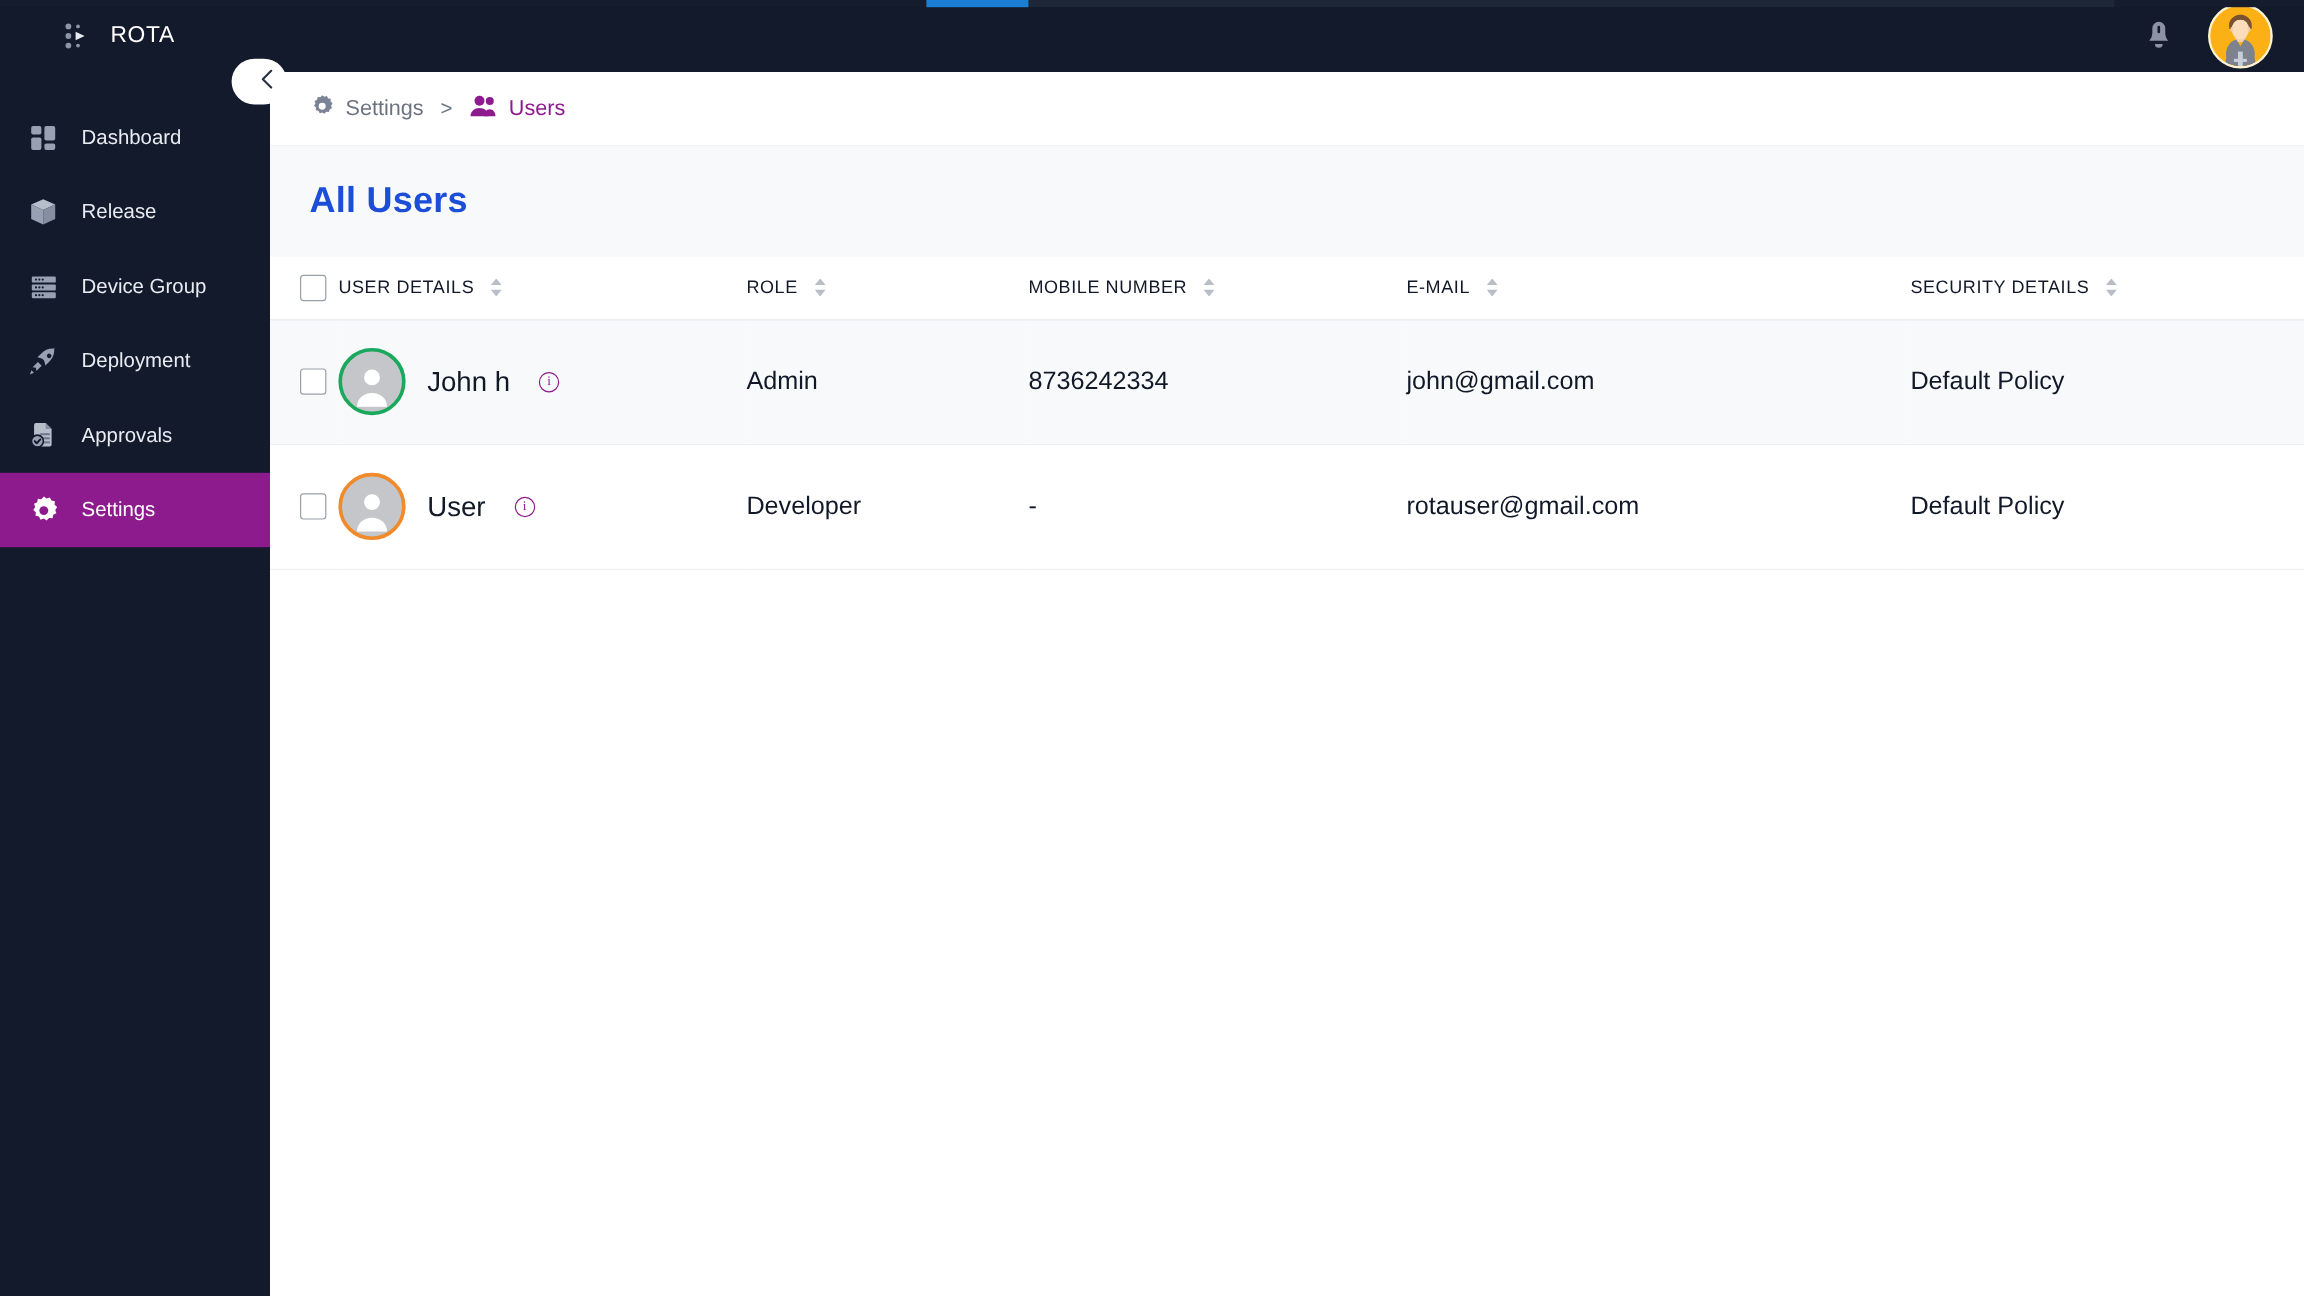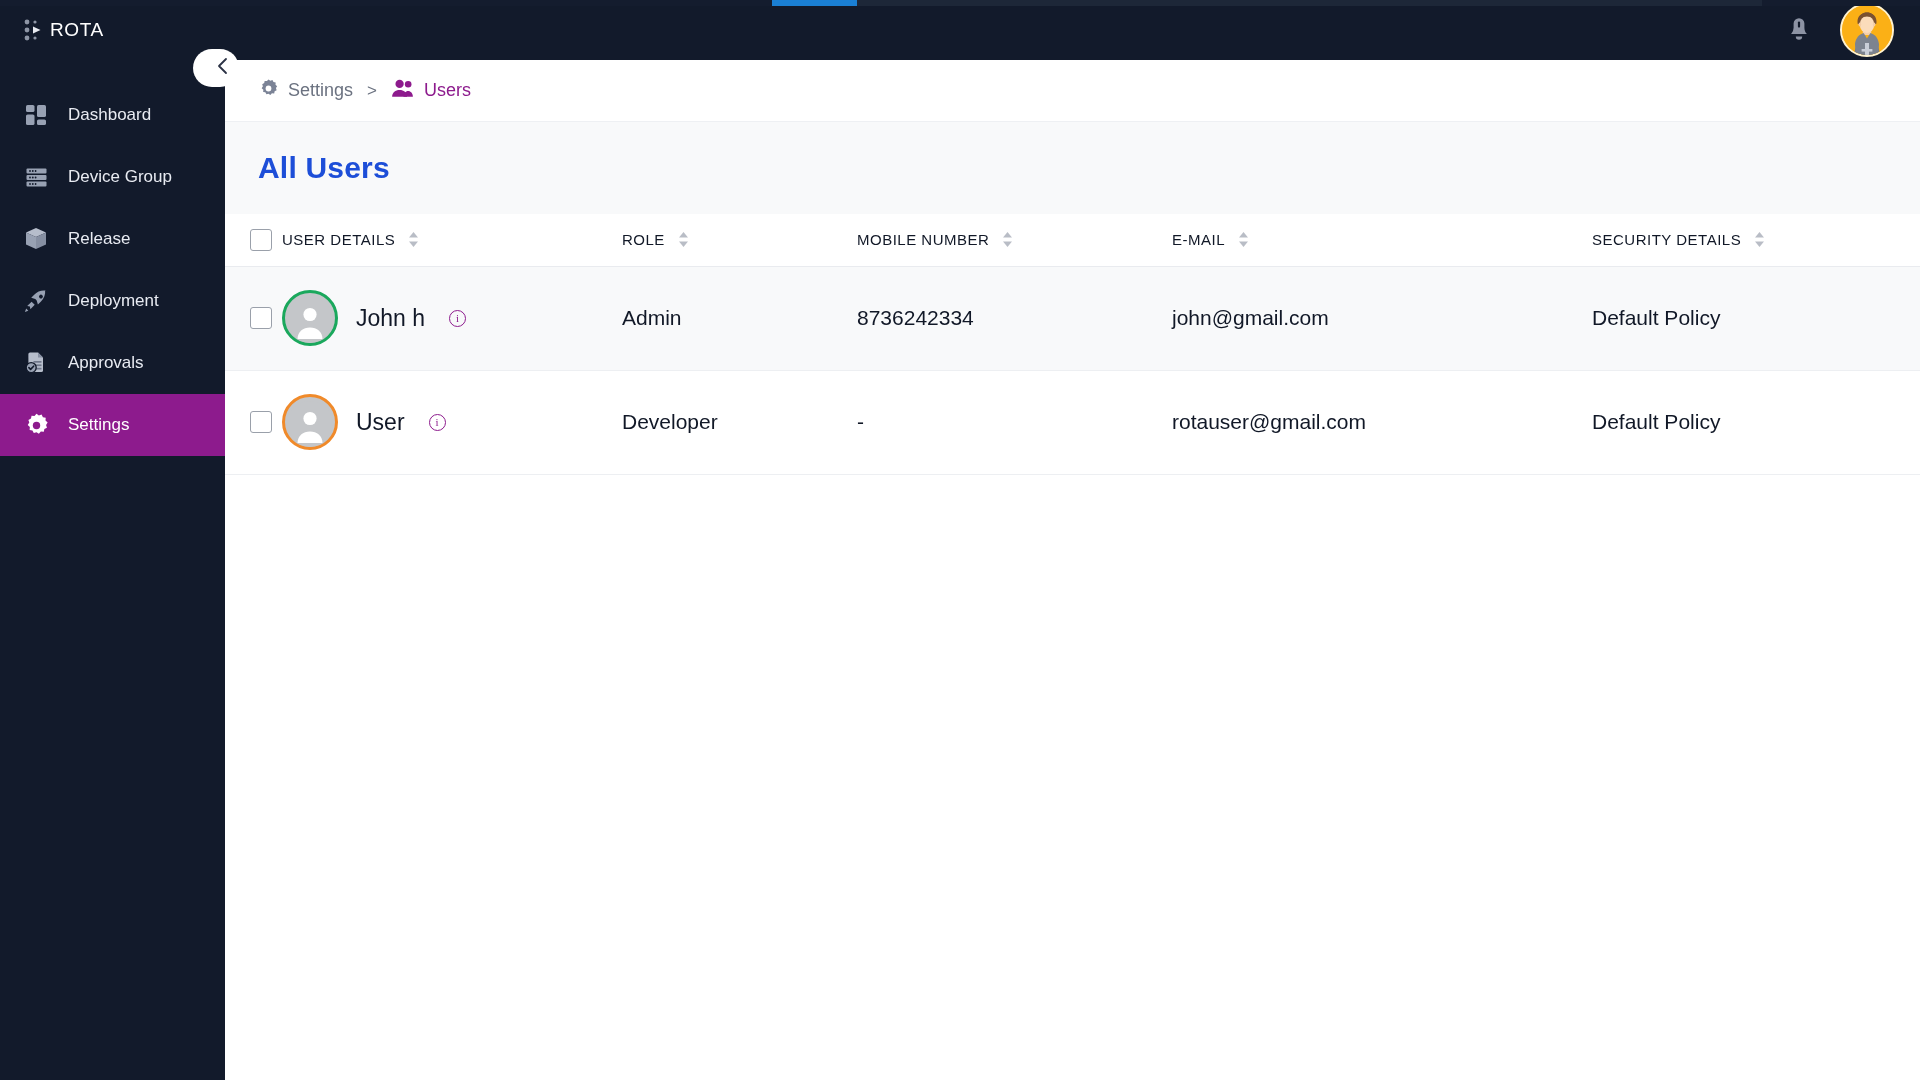--- a/index.html
+++ b/index.html
@@ -24,22 +24,22 @@
     position: absolute; left: 772px; top: 0; width: 85px; height: 6px;
     background: #1a7fd4;
   }
 
   
   .sidebar {
     position: absolute; left: 0; top: 0; width: 225px; height: 1080px;
     background: #121a2b; z-index: 20;
   }
   .brand {
-    display: flex; align-items: center; gap: 2px;
-    height: 60px; padding-left: 22px;
+    display: flex; align-items: center; gap: 14px;
+    height: 60px; padding-left: 22px; margin-left: 30px;
   }
   .brand-mark { width: 26px; height: 26px; position: relative; }
   .brand-name {
     color: #ffffff; font-size: 19px; letter-spacing: .6px; font-weight: 400;
   }
   .nav { margin-top: 24px; }
   .nav-item {
     display: flex; align-items: center; gap: 18px;
     height: 62px; padding-left: 22px; cursor: pointer;
     color: #e8ebf2; font-size: 17px; font-weight: 400;
@@ -201,47 +201,47 @@
             <rect x="2" y="11.5" width="8.5" height="10.5" rx="1.6"></rect>
             <rect x="13" y="16.5" width="9" height="5.5" rx="1.6"></rect>
           </svg>
         </span>
         <span class="nav-label">Dashboard</span>
       </div>
 
 
       <div class="nav-item">
         <span class="nav-ico">
+          <svg width="26" height="26" viewBox="0 0 26 26">
+            <path d="M13 2 L23 6.5 L13 11 L3 6.5 Z" fill="#b6bdcb"></path>
+            <path d="M3 6.5 L13 11 L13 23 L3 18.5 Z" fill="#98a1b3"></path>
+            <path d="M23 6.5 L13 11 L13 23 L23 18.5 Z" fill="#868fa2"></path>
+          </svg>
+        </span>
+        <span class="nav-label">Release</span>
+      </div>
+
+      <div class="nav-item">
+        <span class="nav-ico">
           <svg width="25" height="25" viewBox="0 0 25 25" fill="#98a1b3">
             <rect x="2.5" y="3.5" width="20" height="5" rx="1"></rect>
             <rect x="2.5" y="10" width="20" height="5" rx="1"></rect>
             <rect x="2.5" y="16.5" width="20" height="5" rx="1"></rect>
             <circle cx="6" cy="6" r=".9" fill="#121a2b"></circle>
               <circle cx="8.8" cy="6" r=".9" fill="#121a2b"></circle>
               <circle cx="11.6" cy="6" r=".9" fill="#121a2b"></circle>
             <circle cx="6" cy="12.5" r=".9" fill="#121a2b"></circle>
               <circle cx="8.8" cy="12.5" r=".9" fill="#121a2b"></circle>
               <circle cx="11.6" cy="12.5" r=".9" fill="#121a2b"></circle>
             <circle cx="6" cy="19" r=".9" fill="#121a2b"></circle>
               <circle cx="8.8" cy="19" r=".9" fill="#121a2b"></circle>
               <circle cx="11.6" cy="19" r=".9" fill="#121a2b"></circle>
           </svg>
         </span>
         <span class="nav-label">Device Group</span>
-      </div>
-
-      <div class="nav-item">
-        <span class="nav-ico">
-          <svg width="26" height="26" viewBox="0 0 26 26">
-            <path d="M13 2 L23 6.5 L13 11 L3 6.5 Z" fill="#b6bdcb"></path>
-            <path d="M3 6.5 L13 11 L13 23 L3 18.5 Z" fill="#98a1b3"></path>
-            <path d="M23 6.5 L13 11 L13 23 L23 18.5 Z" fill="#868fa2"></path>
-          </svg>
-        </span>
-        <span class="nav-label">Release</span>
       </div>
 
       <div class="nav-item">
         <span class="nav-ico">
           <svg width="26" height="26" viewBox="0 0 26 26" fill="#98a1b3">
             <path d="M22.6 2.6 c-4.4-.5-8.4 1-11.4 4.1 l-3 3.1 l4.1 1.2 l1.4 1.4 l1.2 4.1 l3.1-3 c3.1-3 4.6-7 4.1-11.4 z M16.6 9.9 a1.9 1.9 0 1 1 2.7-2.7 a1.9 1.9 0 0 1-2.7 2.7 z"></path>
             <path d="M8.6 13.7 L4.2 18 l2.7 .5 l.5 2.7 l4.3-4.4 z"></path>
             <path d="M3.2 20.6 l-1.3 3.4 l3.4-1.3 z"></path>
           </svg>
         </span>

